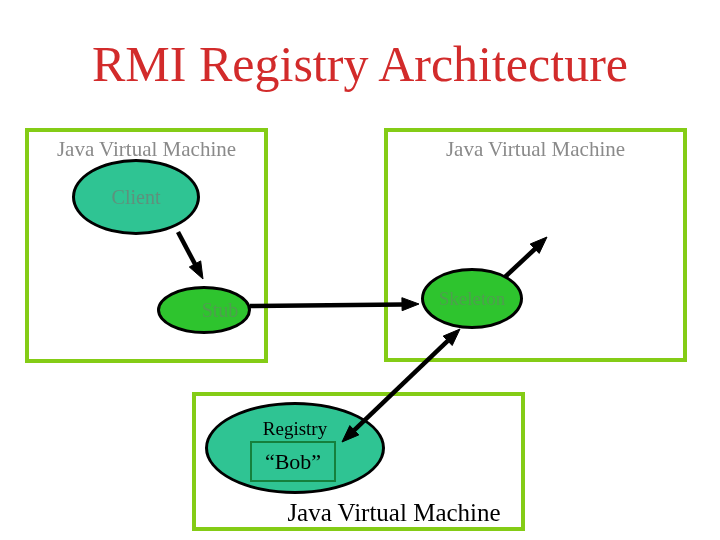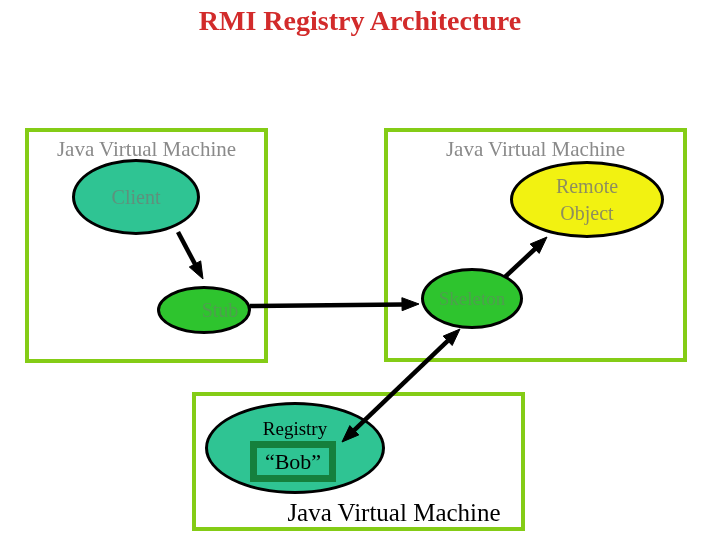--- a/index.html
+++ b/index.html
@@ -9,27 +9,26 @@
     overflow: hidden;
     font-family: "Liberation Serif", "DejaVu Serif", serif;
   }
   #slide {
     position: relative;
     width: 720px; height: 540px;
     background: #ffffff;
   }
   .slide-title {
     position: absolute;
-    top: 5px; left: 0; right: 0;
+    top: 36px; left: 0; right: 0;
     text-align: center;
-    font-size: 28px;
+    font-size: 50px;
     line-height: 1.15;
     color: var(--c-title, #d22b2b);
     white-space: nowrap;
-    font-weight: bold;
   }
   .jvm-box {
     position: absolute;
     border: 4px solid #84cc16;
     background: #ffffff;
     box-sizing: border-box;
   }
   #box-client-vm { left: 25px; top: 128px; width: 243px; height: 235px; }
   #box-server-vm { left: 384px; top: 128px; width: 303px; height: 234px; }
   #box-registry-vm { left: 192px; top: 392px; width: 333px; height: 139px; }
@@ -72,21 +71,21 @@
     position: absolute;
     top: 13px; left: 0; right: 0;
     font-size: 19px;
     color: #000;
     white-space: nowrap;
   }
   .bob-rect {
     position: absolute;
     left: 42px; top: 36px;
     width: 86px; height: 41px;
-    border: 7px solid #15803d;
+    border: 2px solid #15803d;
     box-sizing: border-box;
     display: flex;
     align-items: center;
     justify-content: center;
   }
   .bob-label {
     font-size: 22px;
     color: #000;
     white-space: nowrap;
   }
@@ -127,24 +126,20 @@
   </div>
 
   <div class="node" id="node-client">
     <span class="node-label">Client</span>
   </div>
 
   <div class="node" id="node-stub">
     <span class="node-label">Stub</span>
   </div>
 
-  <div class="node" id="node-remote">
-    <span class="node-label">Remote</span>
-    <span class="node-label">Object</span>
-  </div>
 
   <div class="node" id="node-skeleton">
     <span class="node-label">Skeleton</span>
   </div>
 
 
   <div class="node" id="node-registry">
     <div class="registry-label">Registry</div>
     <div class="bob-rect">
       <span class="bob-label">“Bob”</span>

